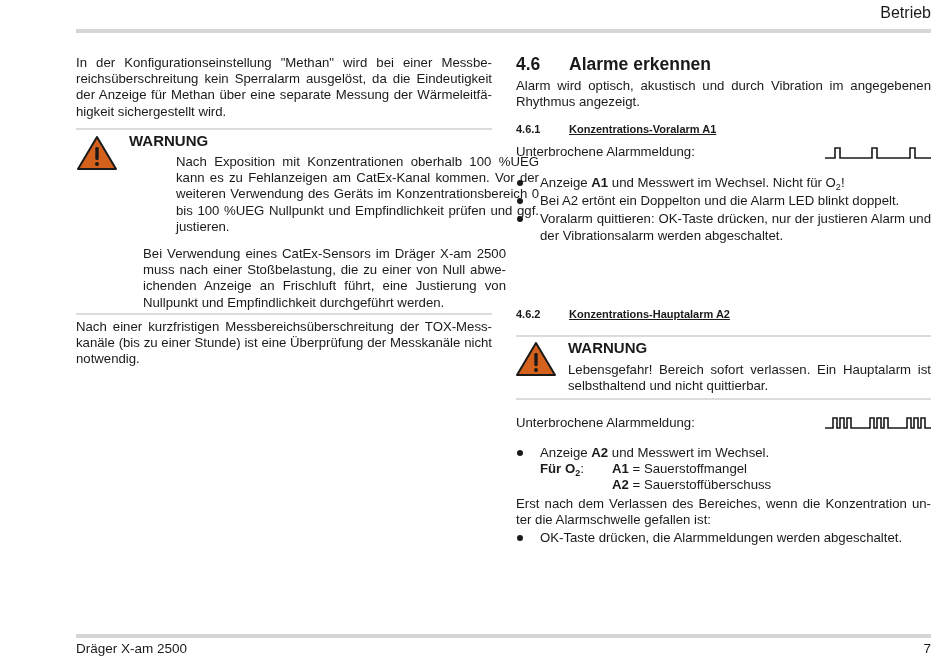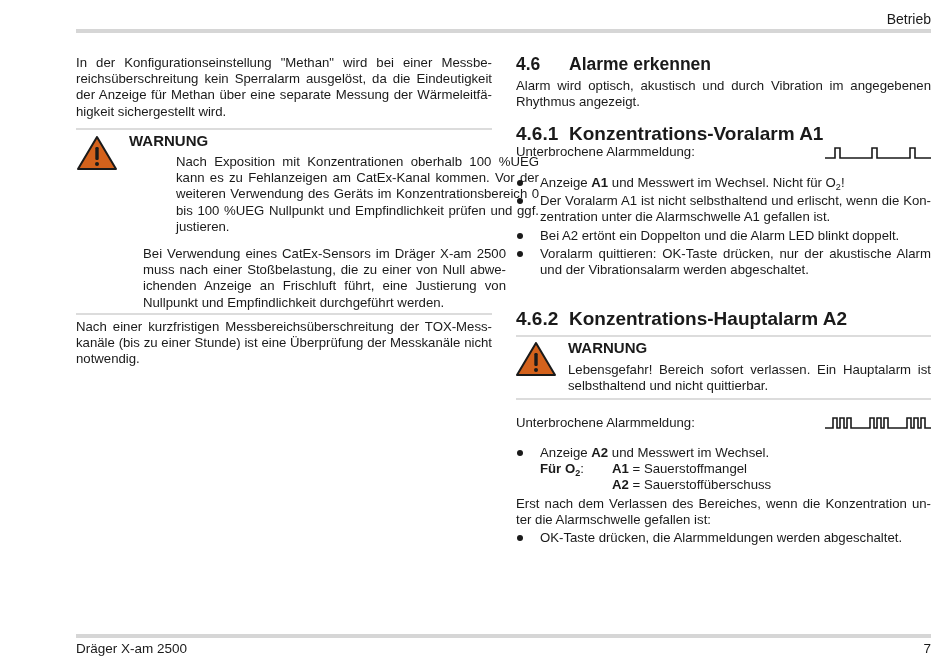--- a/index.html
+++ b/index.html
@@ -1,32 +1,32 @@
 <!DOCTYPE html>
 <html><head>
 <meta charset="utf-8">
 <style>
   html, body { margin:0; padding:0; background:#ffffff; }
   body { width:950px; height:658px; position:relative; overflow:hidden;
          font-family:"Liberation Sans", sans-serif; color:#1a1a1a; font-size:13.2px; }
   .abs { position:absolute; }
   .hdr-rule { position:absolute; left:76px; top:29px; width:855px; height:4px; background:#d6d6d6; }
   .ftr-rule { position:absolute; left:76px; top:634px; width:855px; height:4px; background:#d6d6d6; }
-  .running-head { position:absolute; right:19px; top:11px; font-size:14px; }
+  .running-head { position:absolute; right:19px; top:4px; font-size:16px; }
   .footer-left { position:absolute; left:76px; top:641px; font-size:13.5px; }
   .footer-right { position:absolute; right:19px; top:641px; font-size:13.5px; }
   .para { line-height:16.2px; text-align:justify; }
   .col-left { left:76px; width:416px; }
   .col-right { left:516px; width:415px; }
   .thin-rule { position:absolute; height:2px; background:#dcdcdc; }
   .warn-title { font-weight:bold; font-size:15px; }
   .warn-icon { position:absolute; width:40px; height:34px; }
   .h2 { font-weight:bold; font-size:17.5px; }
   .h2 .num { display:inline-block; width:53px; }
-  .h3 { font-weight:bold; font-size:19px; }
+  .h3 { font-weight:bold; font-size:11px;text-decoration:underline; }
   .h3 .num { display:inline-block; width:53px; }
   ul.bullets { list-style:none; margin:0; padding:0; }
   ul.bullets li { position:relative; padding-left:24px; line-height:16.2px; text-align:justify; margin-bottom:2px; }
   ul.bullets li .dot { position:absolute; left:1px; top:5px; width:6px; height:6px; background:#1a1a1a; border-radius:50%; }
   sub { font-size:9px; vertical-align:-3px; line-height:0; }
   .o2row { display:flex; line-height:16px; }
   .o2row .k { width:72px; font-weight:bold; }
   b { font-weight:bold; }
 </style>
 </head>
@@ -64,23 +64,22 @@
 </div>
 
 <div class="abs" style="left:516px; top:144px;">Unterbrochene Alarmmeldung:</div>
 <svg class="abs" style="left:825px; top:146px;" width="107" height="14" viewBox="0 0 107 14">
   <polyline points="0,12 10,12 10,2 15,2 15,12 47,12 47,2 52,2 52,12 85,12 85,2 90,2 90,12 106,12" fill="none" stroke="#1a1a1a" stroke-width="1.6"></polyline>
 </svg>
 
 <div class="abs col-right" style="top:175px;">
   <ul class="bullets">
     <li><span class="dot"></span><span>Anzeige </span><b>A1</b><span> und Messwert im Wechsel. Nicht für O</span><sub>2</sub><span>!</span></li>
-    <li><span class="dot"></span><span>Der Voralarm A1 ist nicht selbsthaltend und erlischt, wenn die Kon-zentration unter die Alarmschwelle A1 gefallen ist.</span></li>
     <li><span class="dot"></span><span>Bei A2 ertönt ein Doppelton und die Alarm LED blinkt doppelt.</span></li>
-    <li><span class="dot"></span><span>Voralarm quittieren: OK-Taste drücken, nur der akustische Alarm und der Vibrationsalarm werden abgeschaltet.</span></li>
+    <li><span class="dot"></span><span>Voralarm quittieren: OK-Taste drücken, nur der justieren Alarm und der Vibrationsalarm werden abgeschaltet.</span></li>
   </ul>
 </div>
 
 <div class="abs h3" style="left:516px; top:308px;">
   <span class="num">4.6.2</span><span>Konzentrations-Hauptalarm A2</span>
 </div>
 
 <div class="thin-rule" style="left:516px; top:335px; width:415px;"></div>
 
 <svg class="warn-icon" style="left:516px; top:342px;" viewBox="0 0 40 34">

